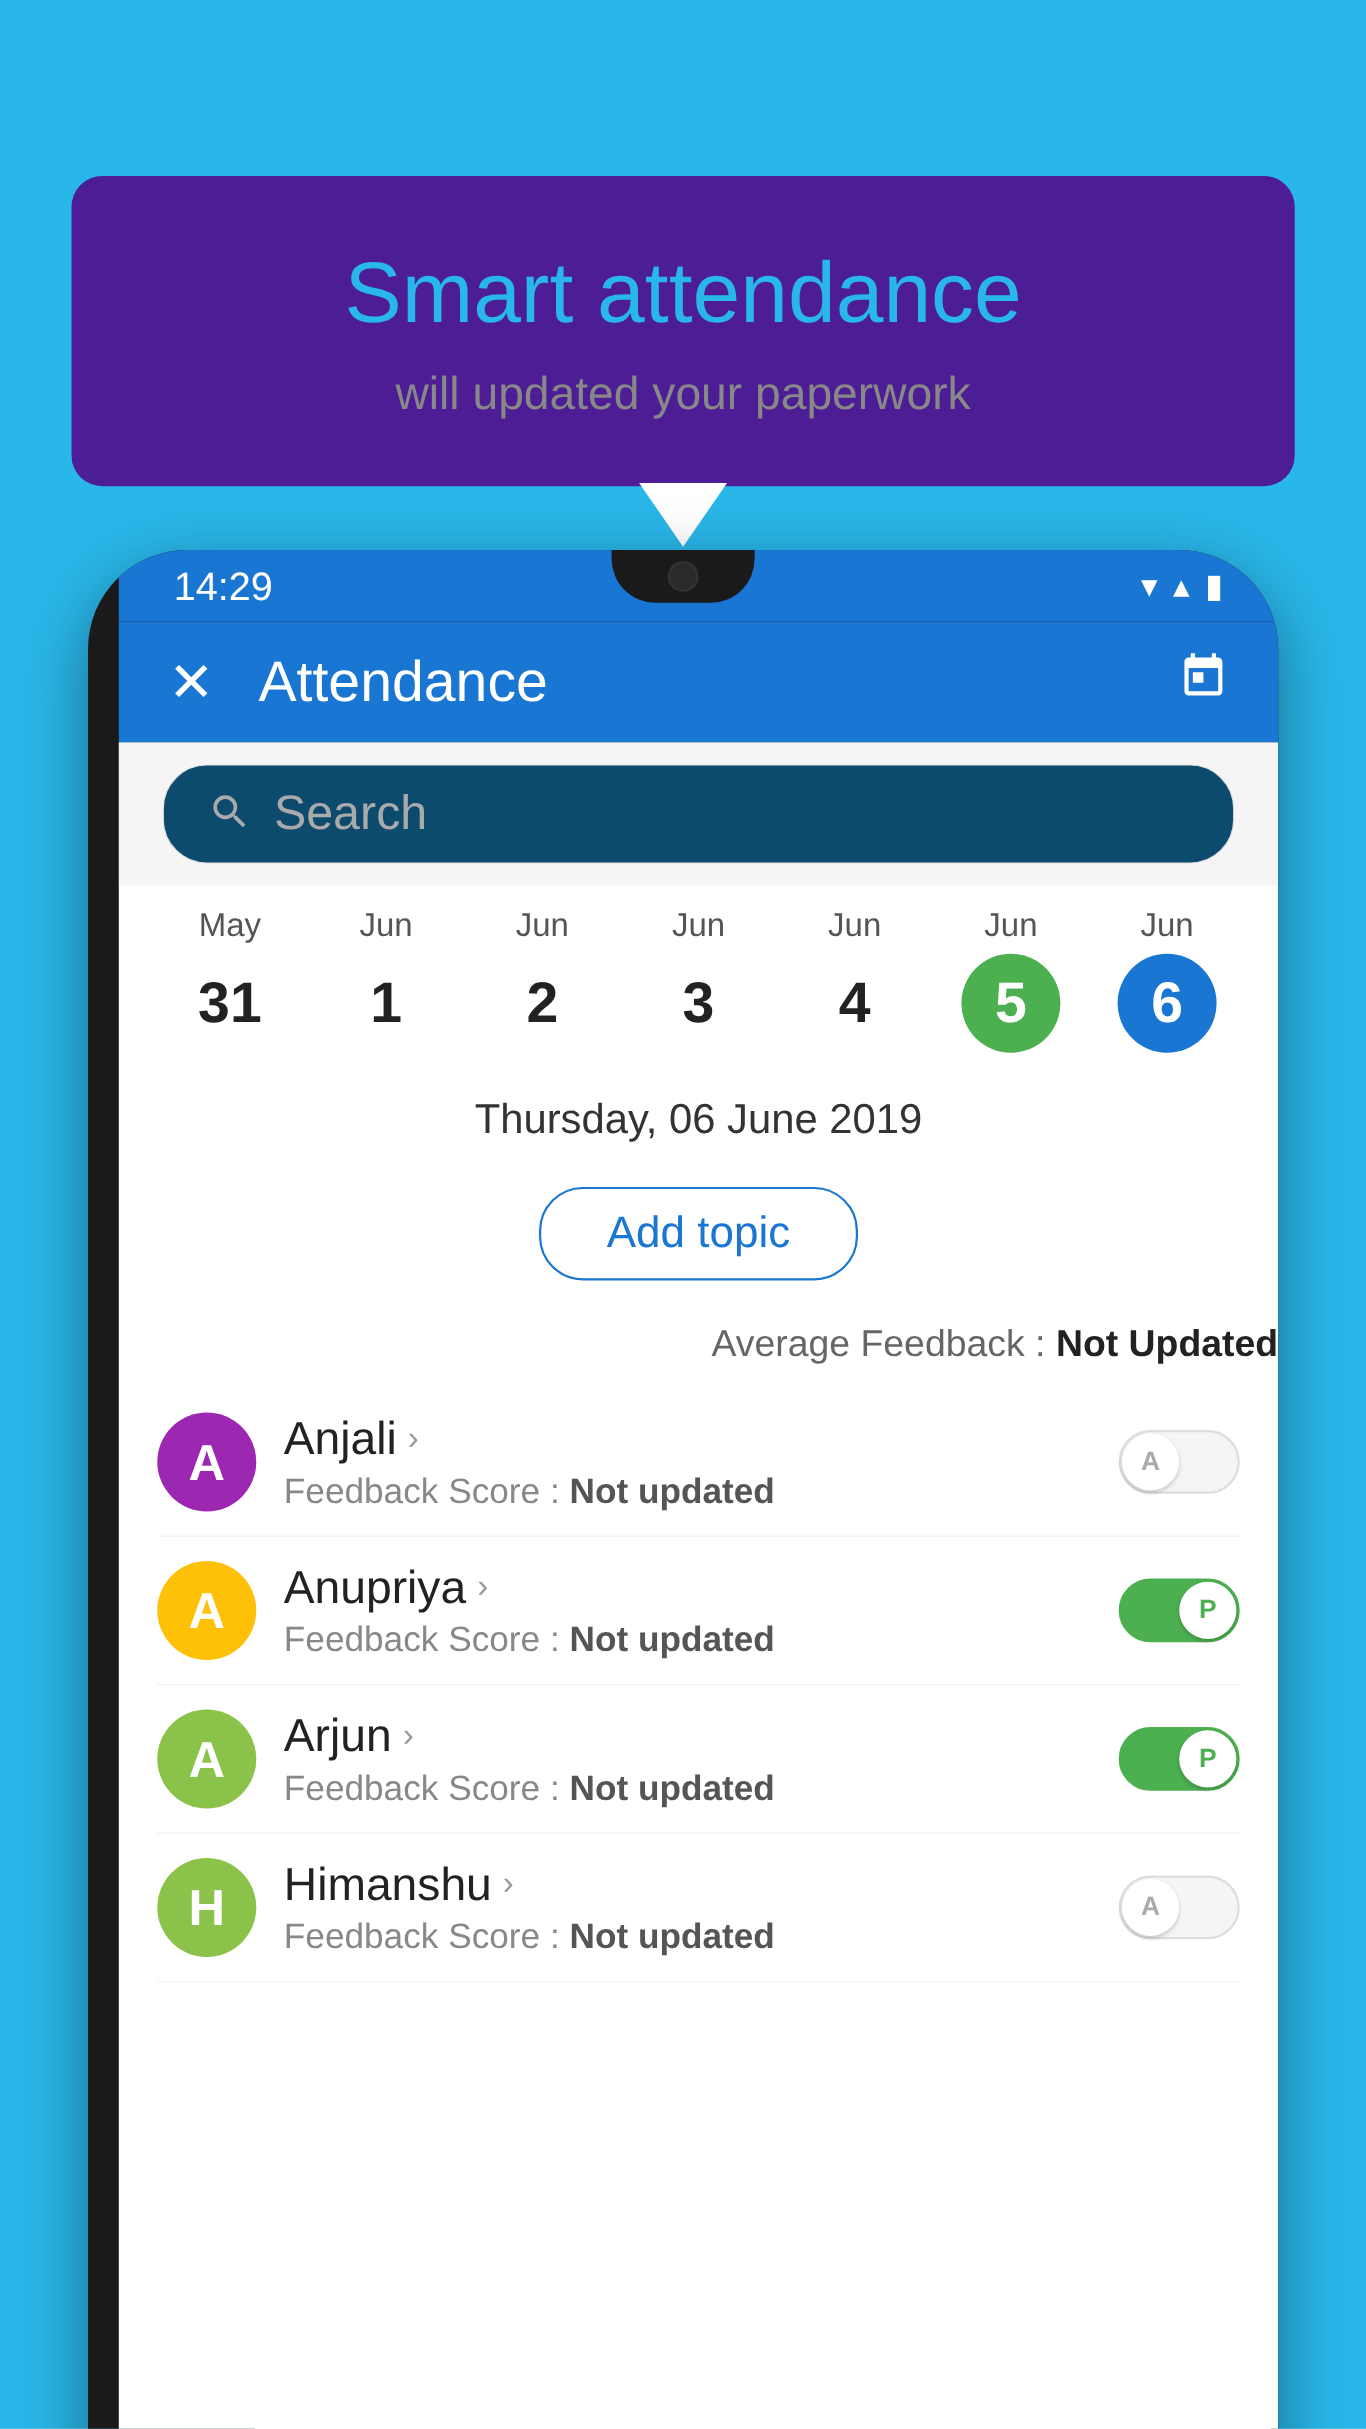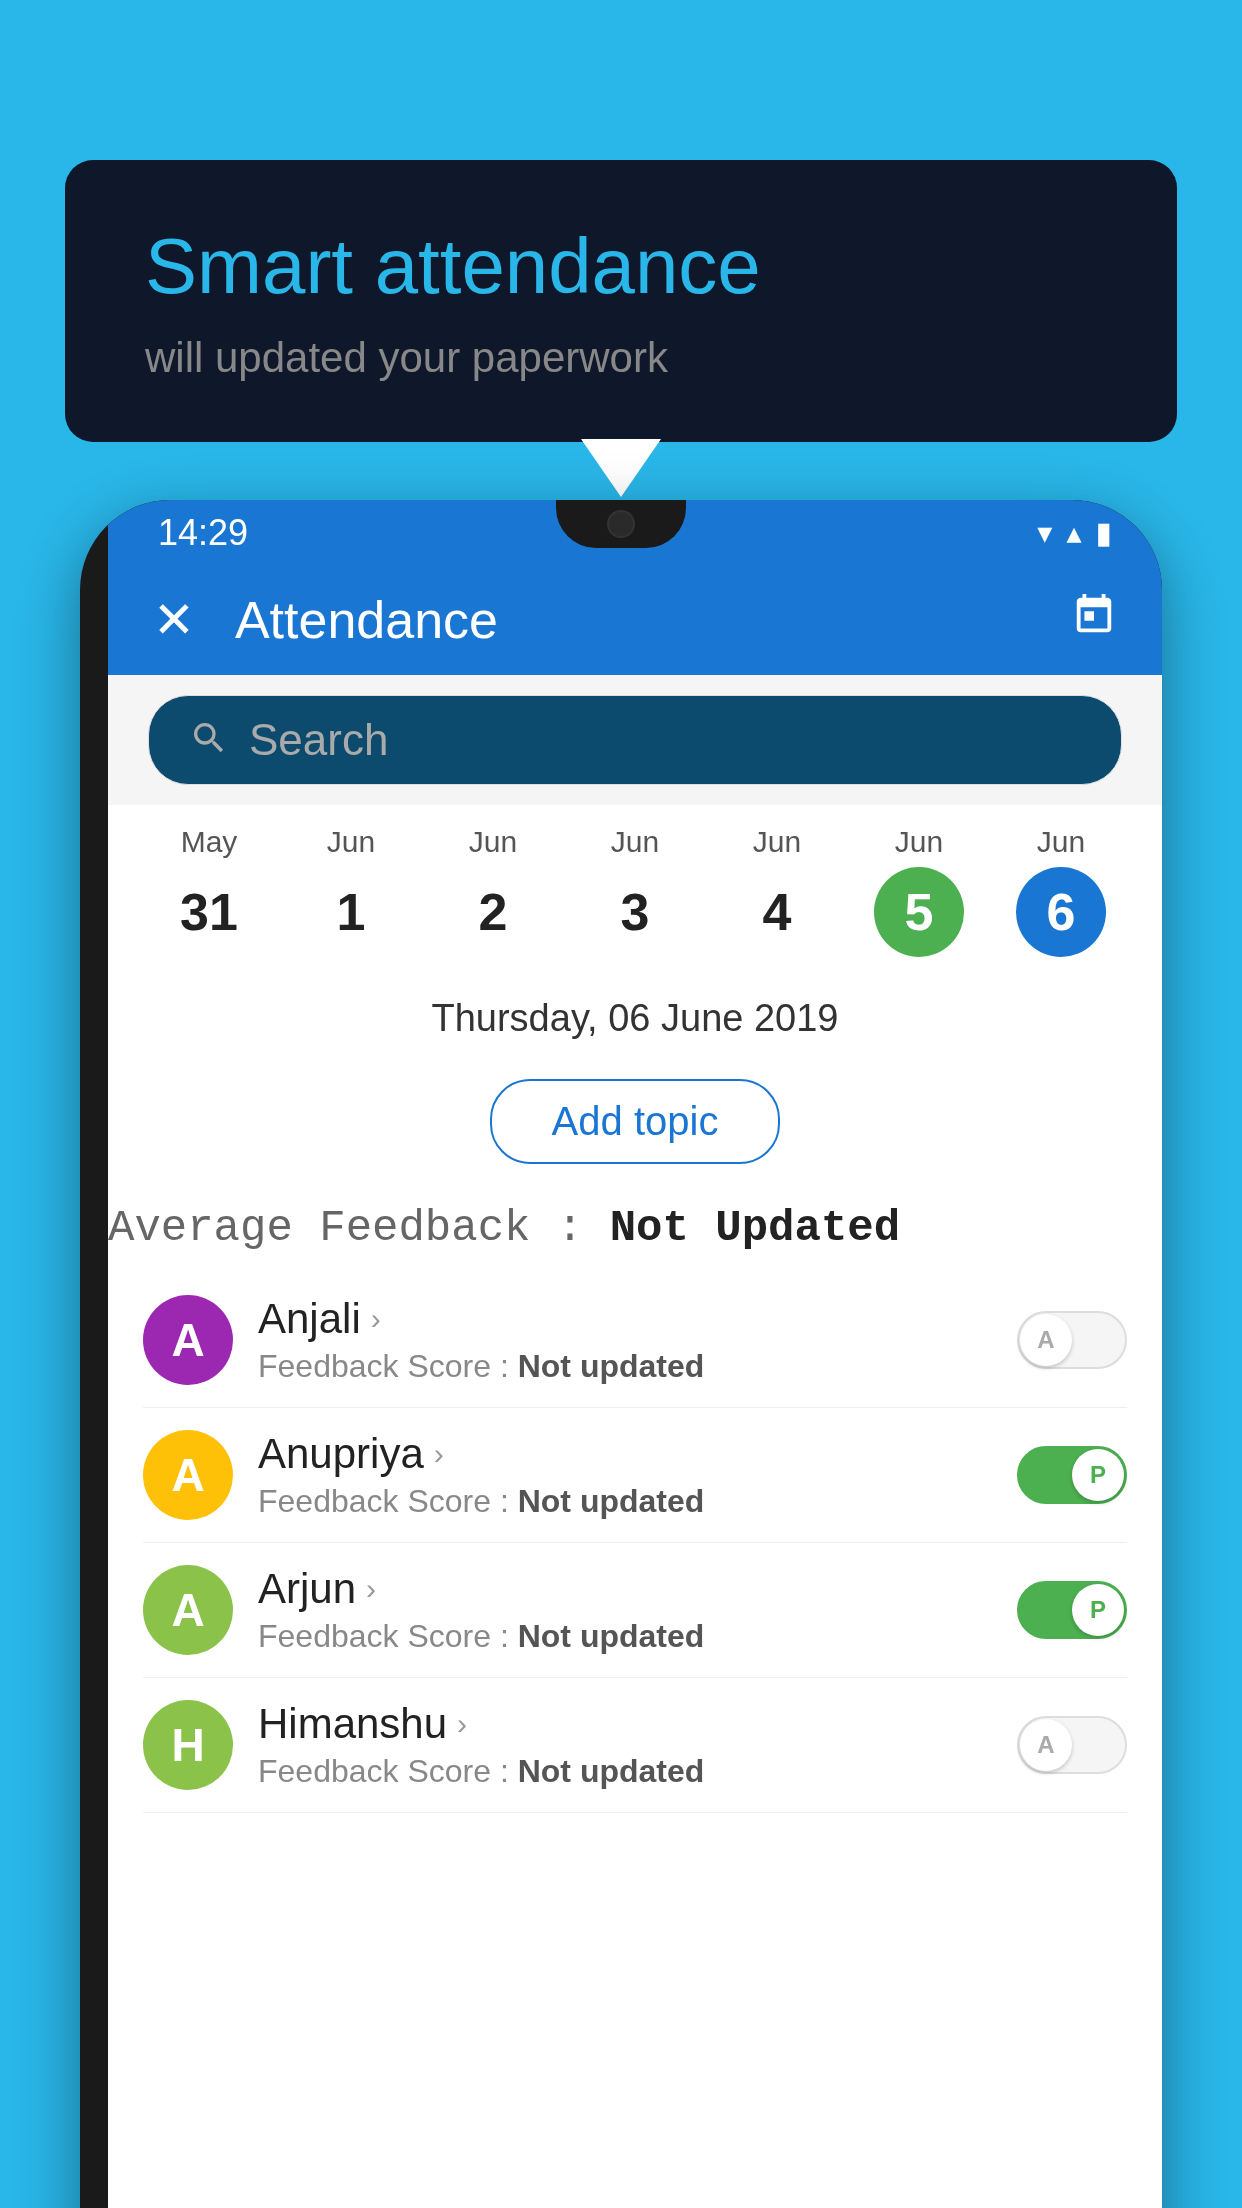--- a/index.html
+++ b/index.html
@@ -15,23 +15,24 @@
 
     
     .speech-bubble-container {
       position: absolute;
       top: 160px;
       left: 65px;
       right: 65px;
     }
 
     .speech-bubble {
-      background: #0f172a;
+      background: #4c1d95;
       border-radius: 28px;
       padding: 60px 80px;
+      text-align: center;
       position: relative;
     }
 
     .speech-bubble::after {
       content: '';
       position: absolute;
       bottom: -55px;
       left: 50%;
       transform: translateX(-50%);
       width: 0;
@@ -248,25 +249,24 @@
       font-size: 40px;
       color: #1976D2;
       background: white;
       cursor: pointer;
       text-align: center;
       width: fit-content;
     }
 
     
     .avg-feedback {
-      text-align: left;
-      font-size: 44px;
+      text-align: right;
+      font-size: 34px;
       color: #666;
       padding: 10px 0 20px;
-      font-family: Liberation Mono, monospace;
     }
 
     .avg-feedback strong {
       color: #222;
     }
 
     
     .student-list {
       padding: 0 35px;
     }

